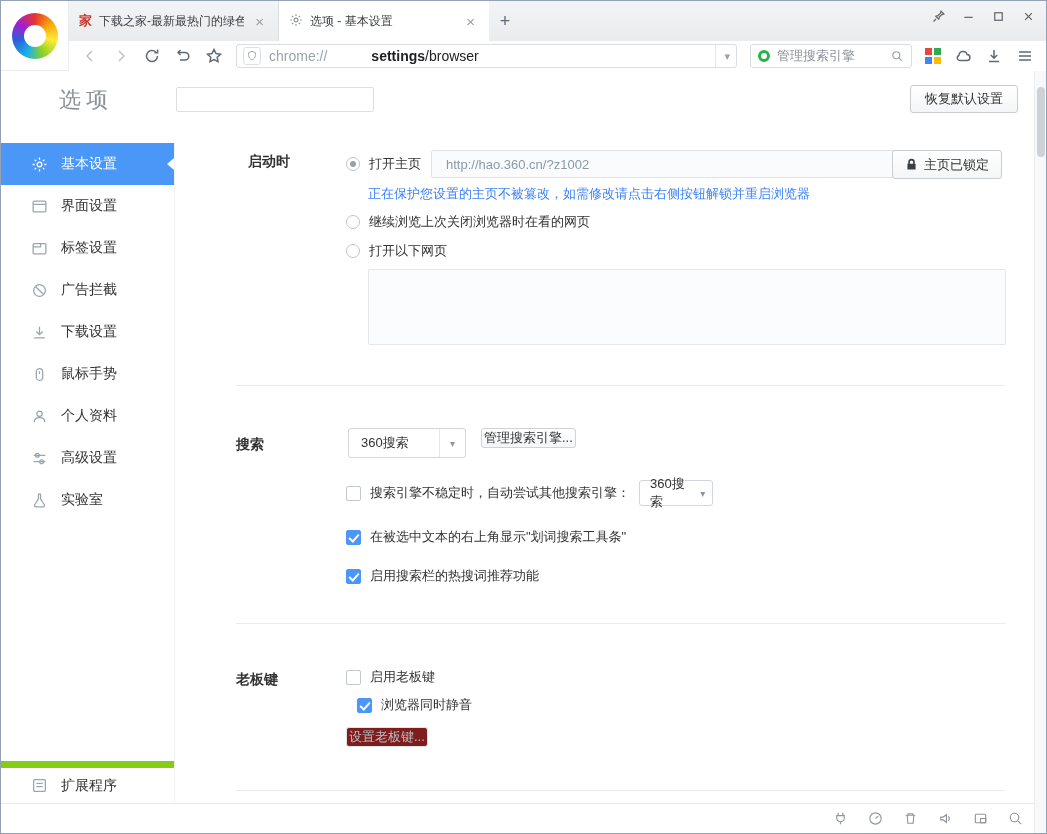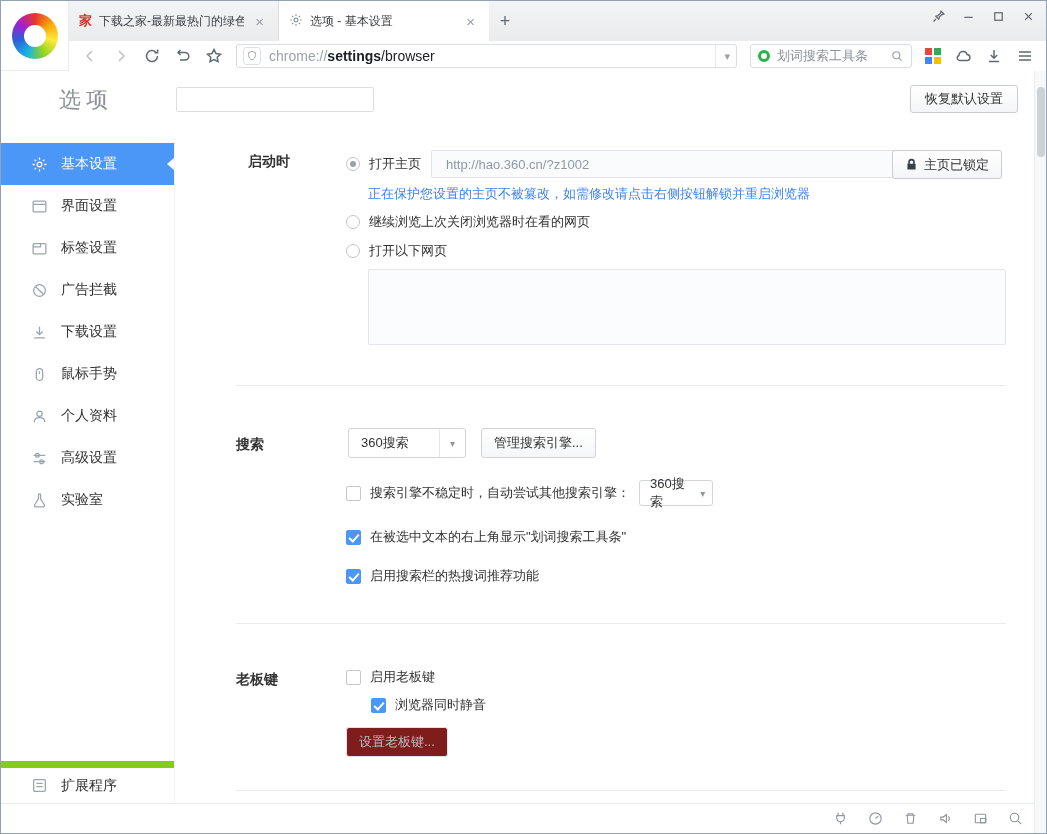--- a/index.html
+++ b/index.html
@@ -37,21 +37,21 @@
   .nav-ic svg { width:18px; height:18px; fill:none; stroke-width:1.5; }
   .dim svg { stroke:#bdc3c9; }
   .dark svg { stroke:#5f6a73; }
   .addressbar { flex:1; height:24px; border:1px solid #d9dde1; border-radius:3px;
                 display:flex; align-items:center; padding:0 6px; gap:8px; background:#fff; }
   .site-chip { width:18px; height:18px; border:1px solid #dde1e5; border-radius:3px;
                display:flex; align-items:center; justify-content:center; flex:none; }
   .site-chip svg { width:12px; height:12px; fill:none; stroke:#98a2ab; stroke-width:1.4; }
   .url { font-size:14px; white-space:nowrap; }
   .url .pfx { color:#9aa2ab; }
-  .url .bold { color:#202124; font-weight:bold; }
+  .url .bold { color:#202124; font-weight:bold;padding-left:44px; }
   .url .sfx { color:#202124; }
   .addr-arrow { margin-left:auto; color:#9aa2ab; font-size:11px; padding-left:8px;
                 border-left:1px solid #e7eaec; align-self:stretch; display:flex; align-items:center; }
   .searchbox { width:162px; height:24px; border:1px solid #d9dde1; border-radius:3px;
                display:flex; align-items:center; padding:0 7px; gap:7px; flex:none; }
   .so-logo { width:12px; height:12px; border-radius:50%; border:3px solid #27b24a; flex:none; }
   .search-text { flex:1; font-size:13px; color:#8a9199; white-space:nowrap; overflow:hidden; }
   .searchbox svg { width:14px; height:14px; fill:none; stroke:#9aa2ab; stroke-width:1.5; flex:none; }
   .apps-grid { width:16px; height:16px; display:grid; grid-template:7px 7px / 7px 7px; gap:2px; flex:none; }
   .apps-grid i { display:block; }
@@ -98,21 +98,21 @@
   .note { position:absolute; left:367px; top:114px; font-size:13px; color:#3b82f6; }
   .pages-box { position:absolute; left:367px; top:198px; width:638px; height:76px;
         border:1px solid #e3e7ea; background:#fbfcfd; border-radius:2px; }
   .divider { position:absolute; left:235px; width:770px; height:1px; background:#ececec; }
   .dropdown { position:absolute; height:30px; border:1px solid #d2d6da; border-radius:3px; background:#fff;
         display:flex; align-items:center; padding-left:12px; font-size:13px; color:#333; cursor:pointer; }
   .dd-arrow { width:26px; align-self:stretch; display:flex; align-items:center; justify-content:center;
         border-left:1px solid #e5e8ea; color:#8f969c; font-size:10px; margin-left:auto; }
   .dropdown.small { height:26px; padding-left:10px; }
   .dropdown.small .dd-arrow { width:20px; border-left:none; }
-  .btn { position:absolute; height:30px; padding:0 12px; border:1px solid #cfd3d7; border-radius:3px;
+  .btn { position:absolute; height:20px; padding:0 2px; border:1px solid #cfd3d7; border-radius:3px;
         background:linear-gradient(#ffffff,#f5f6f7); font-size:13px; color:#333;
         display:flex; align-items:center; cursor:pointer; }
   .btn.disabled { border-color:#e1e4e7; color:#b8bdc2; background:#7f1d1d; }
 
   
   .statusbar { position:absolute; left:0; right:0; bottom:0; height:30px; background:#fff;
         border-top:1px solid #e7e9eb; display:flex; align-items:center; justify-content:flex-end;
         gap:18px; padding-right:22px; }
   .statusbar .st-ic { width:17px; height:17px; cursor:pointer; }
   .statusbar .st-ic svg { width:17px; height:17px; fill:none; stroke:#8f969c; stroke-width:1.2; }
@@ -207,21 +207,21 @@
           </svg>
       </span>
       <span class="url">
         <span class="pfx">chrome://</span><span class="bold">settings</span><span class="sfx">/browser</span>
       </span>
       <span class="addr-arrow">▾</span>
     </div>
 
     <div class="searchbox">
       <span class="so-logo"></span>
-      <span class="search-text">划词搜索工具条</span>
+      <span class="search-text">管理搜索引擎</span>
       <svg viewBox="0 0 18 18">
           <circle cx="8" cy="8" r="4.5"></circle>
           <path d="M11.5 11.5L15 15"></path>
         </svg>
     </div>
 
     <span class="apps-grid">
       <i style="background:#e8453c"></i>
         <i style="background:#34a853"></i>
         <i style="background:#4285f4"></i>
@@ -367,21 +367,21 @@
       <span>启用搜索栏的热搜词推荐功能</span>
     </div>
 
     <div class="divider" style="top:552px;"></div>
 
     <div class="sec-label" style="left:235px; top:600px;">老板键</div>
     <div class="row" style="left:345px; top:597px;">
       <span class="cb"></span>
       <span>启用老板键</span>
     </div>
-    <div class="row" style="left:345px; top:625px;padding-left:25px;">
+    <div class="row" style="left:331px; top:625px;padding-left:25px;">
       <span class="cb checked"></span>
       <span>浏览器同时静音</span>
     </div>
     <button class="btn disabled" style="left:345px; top:656px;">设置老板键...</button>
 
     <div class="divider" style="top:719px;"></div>
   </div>
 
   <div class="statusbar">
     <span class="st-ic">

